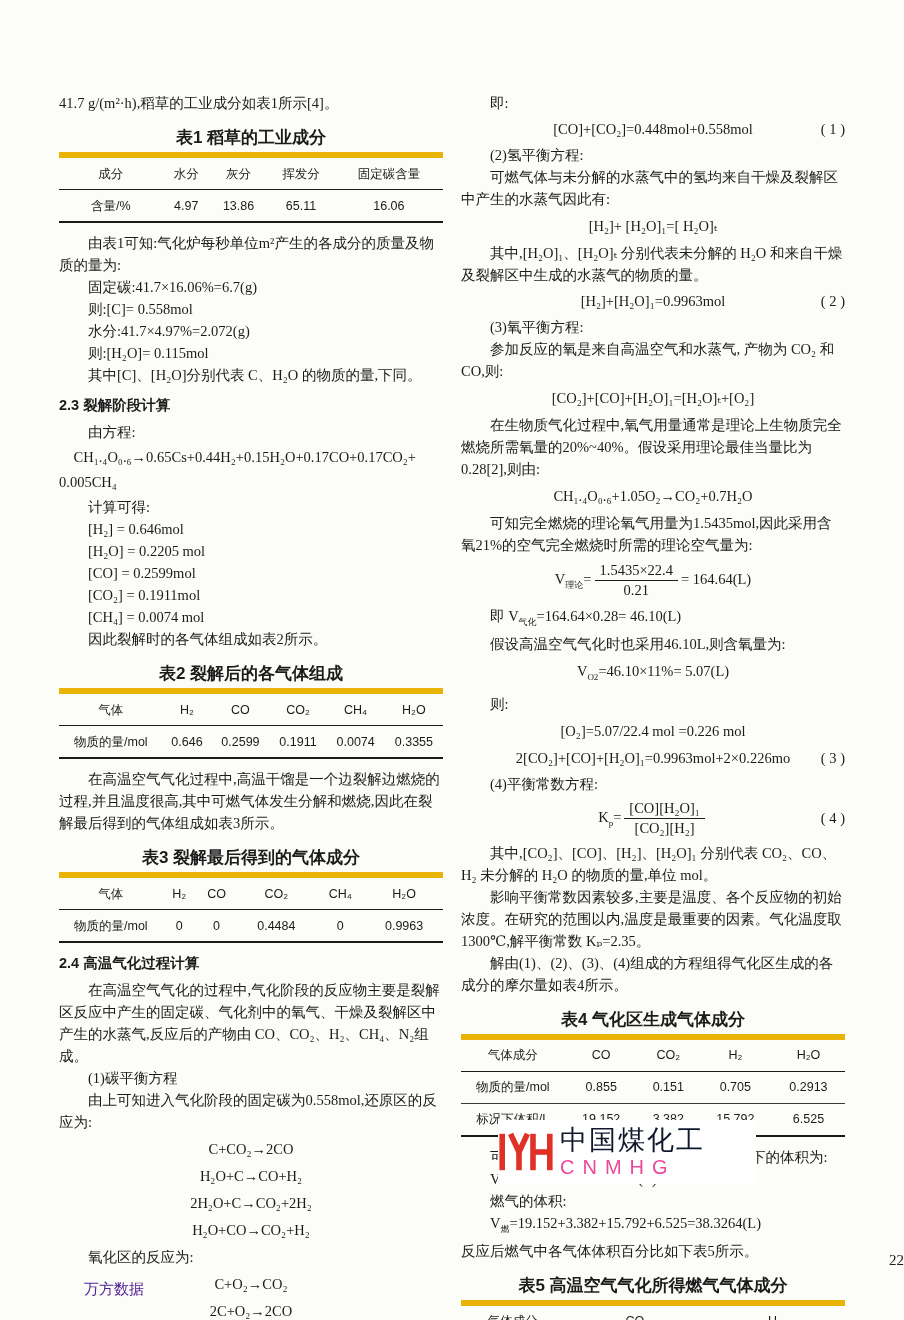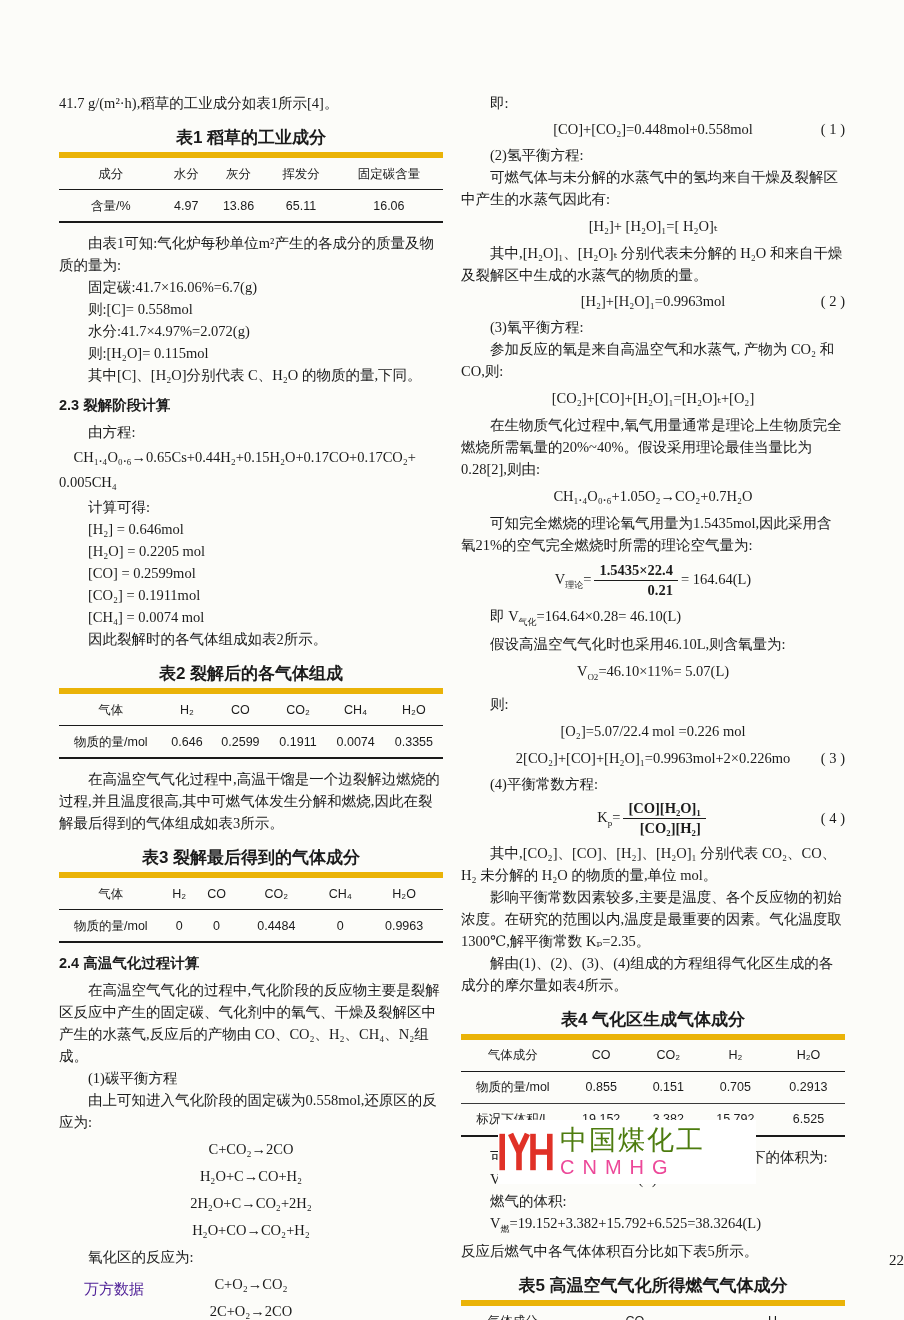--- a/index.html
+++ b/index.html
@@ -18,21 +18,21 @@
   .sec-heading{
     font-family:"Liberation Sans","DejaVu Sans",sans-serif;
     font-weight:700;font-size:14.5px;margin:8px 0 5px;
   }
   .eq{margin:3px 0;}
   .rxn{text-align:center;margin:5px 0;}
   .eq-num-row{display:flex;align-items:center;margin:4px 0;}
   .eq-num-row .spacer{width:44px;}
   .eq-num-row .body{flex:1;text-align:center;}
   .eq-num-row .num{width:44px;text-align:right;}
-  .frac{display:inline-block;vertical-align:middle;text-align:right;margin:0 3px;font-weight:bold;}
+  .frac{display:inline-block;vertical-align:middle;text-align:center;margin:0 3px;}
   .frac .top{display:block;border-bottom:1px solid #1b1b1b;padding:0 5px;line-height:19px;}
   .frac .bot{display:block;padding:0 5px;line-height:19px;}
   sub.cn-sub{font-size:9px;}
   .caption{
     text-align:center;font-weight:700;font-size:17px;
     font-family:"Liberation Sans","DejaVu Sans",sans-serif;
     margin:13px 0 3px;
   }
   table.tbl{
     width:100%;border-collapse:collapse;margin:0 0 9px;
@@ -43,21 +43,21 @@
   table.tbl thead tr{border-bottom:1px solid #1a1a1a;}
   table.tbl tbody tr + tr{border-top:0.6px solid #3a3a3a;}
   table.tbl th,table.tbl td{padding:4.5px 2px;font-weight:400;text-align:center;white-space:nowrap;}
   table.tbl th:first-child,table.tbl td:first-child{width:27%;}
   .watermark{
     position:absolute;left:498px;top:1120px;width:258px;height:64px;
     background:#ffffff;display:flex;align-items:center;gap:6px;
     font-family:"Liberation Sans","DejaVu Sans",sans-serif;
   }
   .wm-text{display:flex;flex-direction:column;line-height:1.15;}
-  .wm-title{font-size:27px;color:#4d7c0f;letter-spacing:2px;}
+  .wm-title{font-size:27px;color:#0f172a;letter-spacing:2px;}
   .wm-subtitle{font-size:20px;color:#ec4899;letter-spacing:8px;}
   .page-number{
     position:absolute;left:0;right:0;top:1252px;text-align:right;
     font-size:15px;
   }
   .wanfang{
     position:absolute;left:84px;top:1280px;font-size:15px;color:#4c1d95;
     font-family:"Liberation Sans","DejaVu Sans",sans-serif;
   }
 </style>

